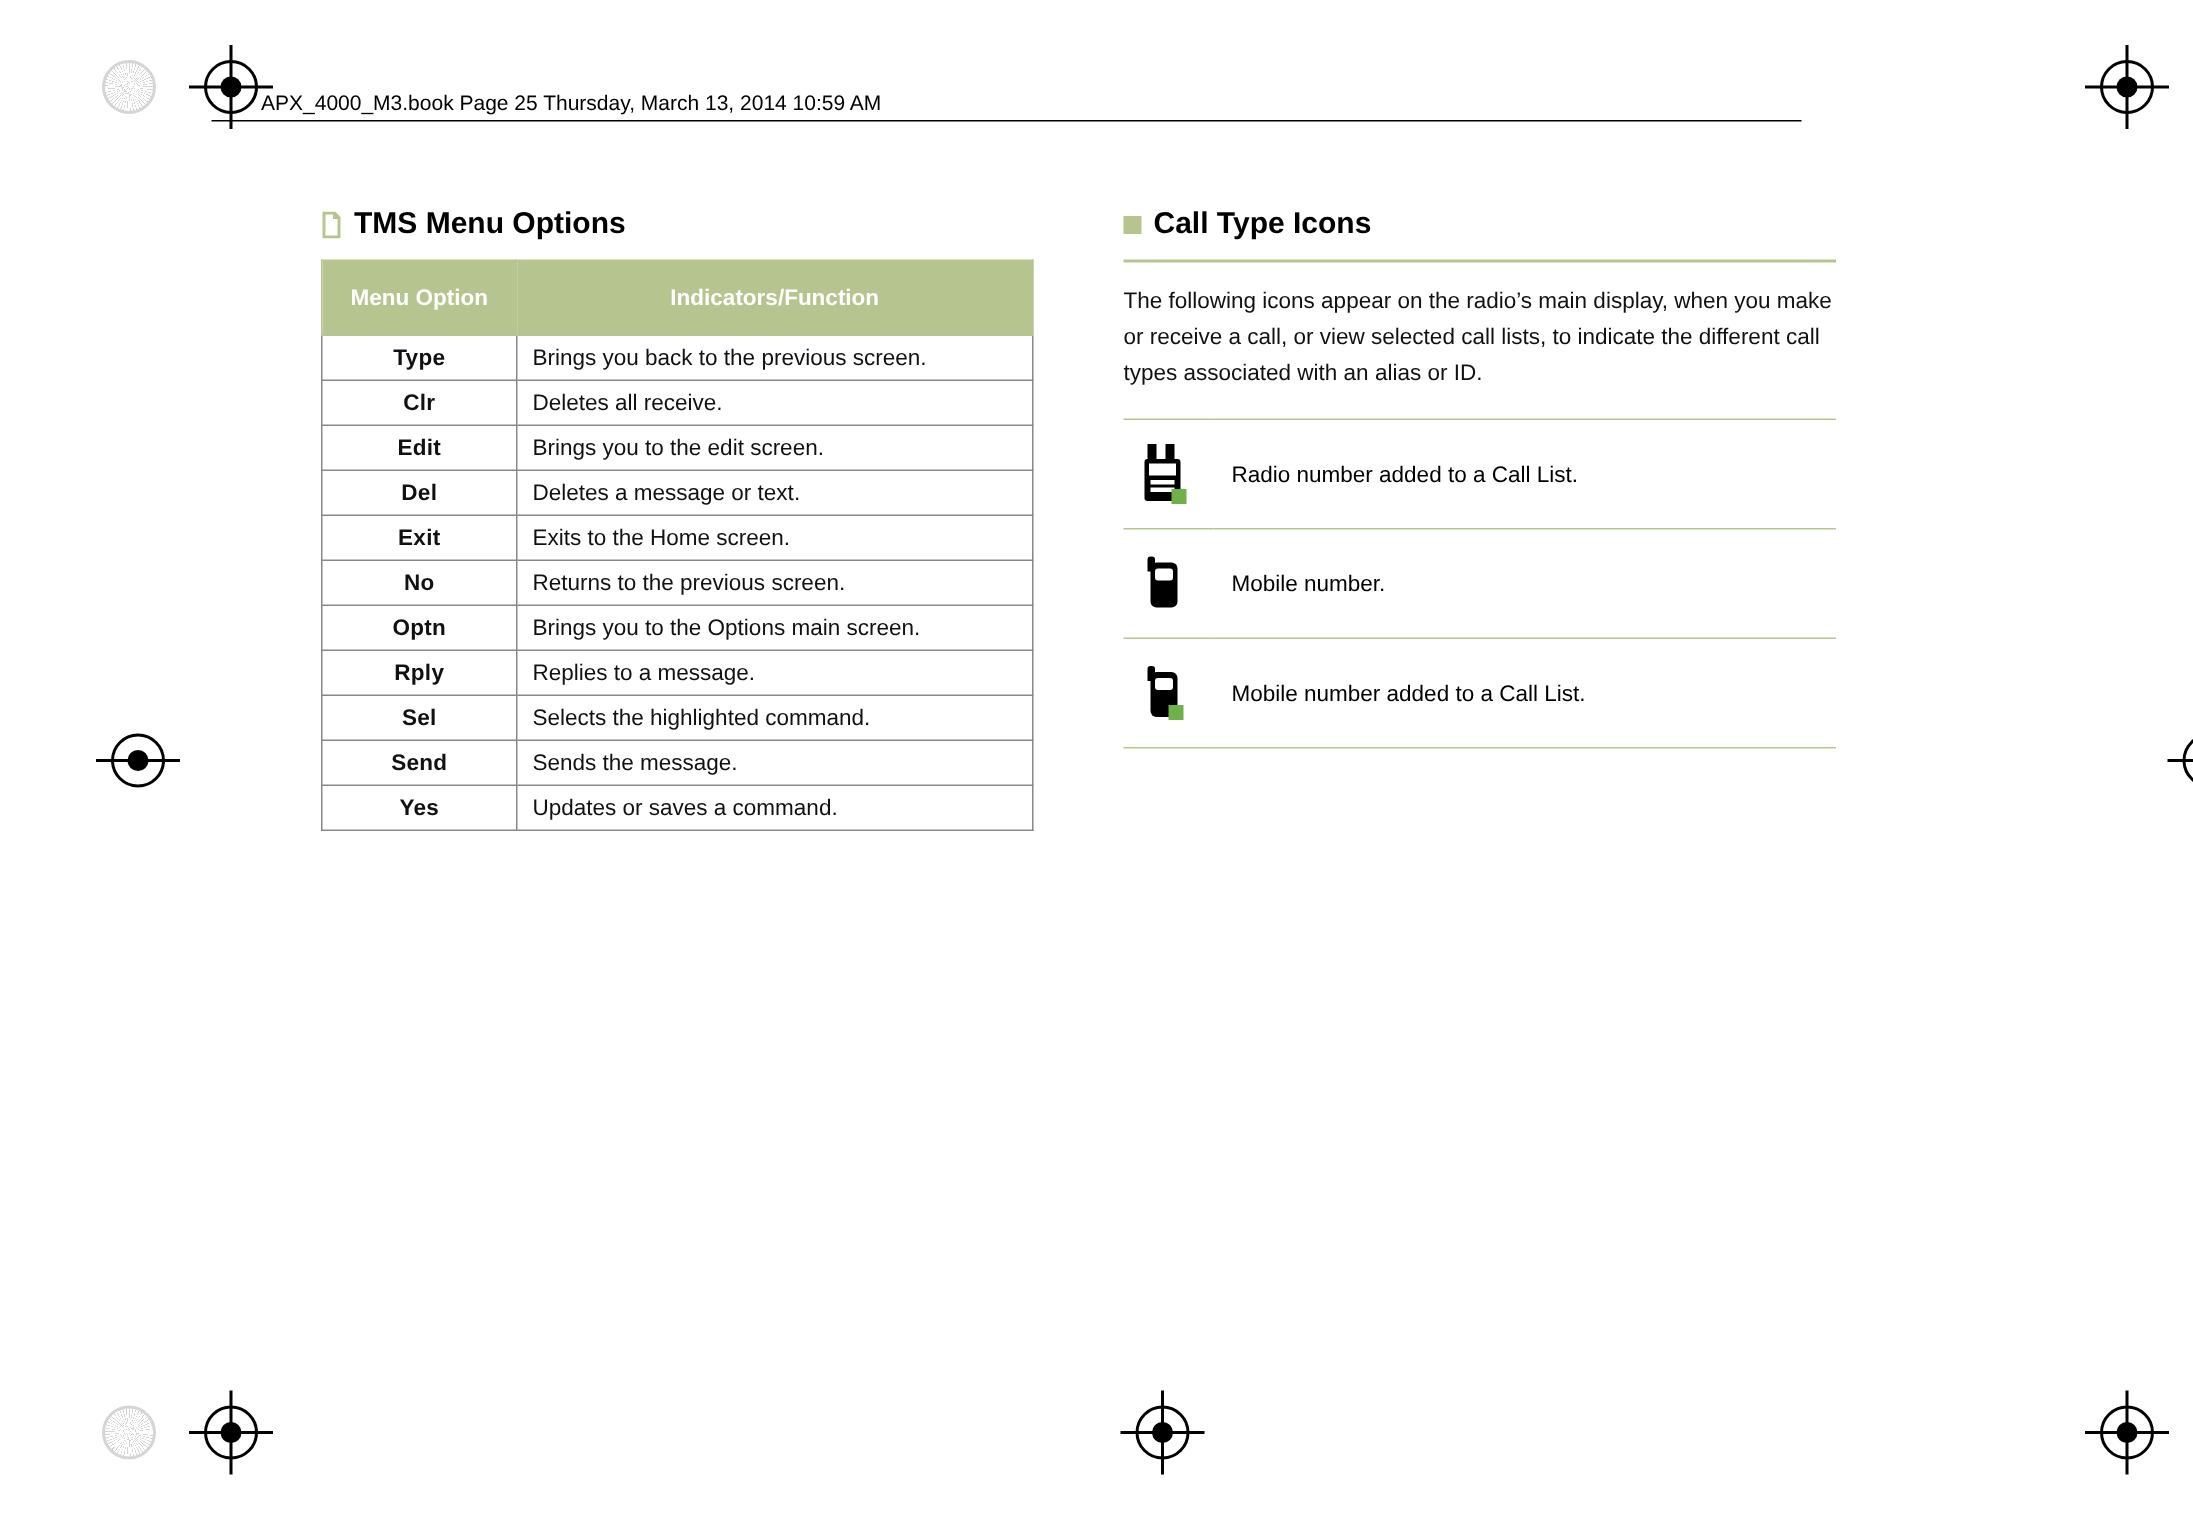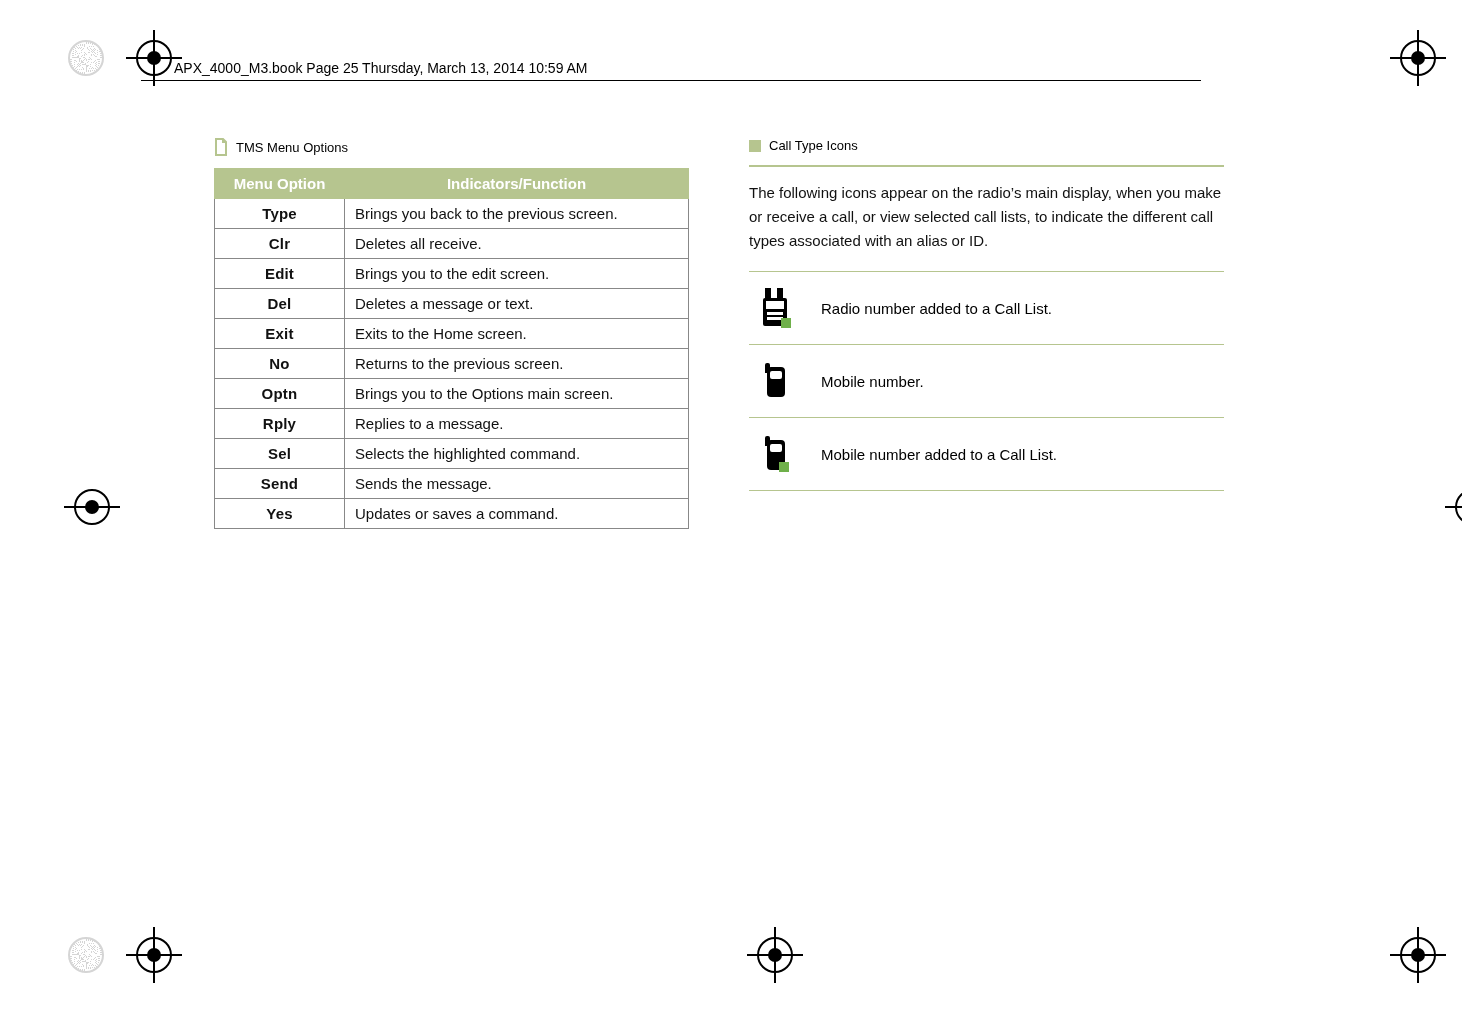--- a/index.html
+++ b/index.html
@@ -42,30 +42,30 @@
     .content { position: absolute; top: 138px; left: 170px; width: 1010px; }
     .two-col { display: flex; gap: 60px; }
     .col { flex: 1; }
 
     .section-h {
       display: flex; align-items: center; gap: 8px; margin-bottom: 12px;
     }
     .section-h .page-icon { width: 14px; height: 18px; fill: none; stroke: #b6c58f; stroke-width: 2; }
     .section-h .square { width: 12px; height: 12px; background: #b6c58f; }
     .section-h .title {
-      font-weight: normal; font-size: 13px; color: #000;
+      font-weight: bold; font-size: 20px; color: #000;
     }
     .section-rule { height: 2px; background: #b6c58f; margin-bottom: 14px; }
 
     table.menu {
       border-collapse: collapse; width: 100%;
     }
     table.menu thead th {
       background: #b6c58f; color: #fff; font-weight: bold;
-      padding: 6px 10px; font-size: 15px; border: 1px solid #b6c58f;
+      padding: 16px 10px; font-size: 15px; border: 1px solid #b6c58f;
     }
     table.menu tbody td {
       padding: 6px 10px; font-size: 15px; border: 1px solid #888; color: #111;
     }
     table.menu tbody td:first-child {
       font-family: "Arial Narrow", Arial, sans-serif; font-weight: bold; text-align: center; width: 130px;
       font-stretch: condensed; letter-spacing: .2px;
     }
 
     .call-intro { font-size: 15px; line-height: 1.6; color: #111; margin-bottom: 18px; }

